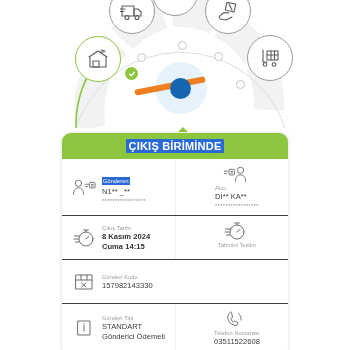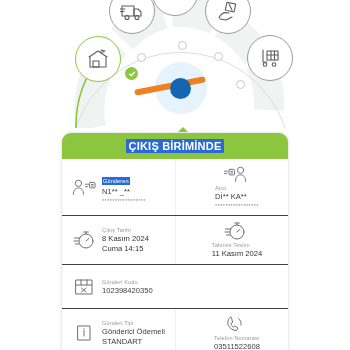--- a/index.html
+++ b/index.html
@@ -51,21 +51,21 @@
   .row{display:flex;align-items:stretch;min-height:43px;border-bottom:1px solid #404040;}
   .row:last-child{border-bottom:none;}
   .cell{flex:1 1 50%;display:flex;align-items:center;padding:5px 4px 5px 9px;box-sizing:border-box;}
   .cell.left-div{border-left:1px solid #f0f1f2;flex-direction:column;}
   .cell-ico{width:26px;min-width:26px;display:flex;align-items:center;justify-content:center;color:#6f6f6f;}
   .cell-ico svg{display:block;}
   .cell-txt{padding-left:5px;overflow:hidden;}
   .lbl{font-size:5.6px;color:#9a9a9a;line-height:8px;letter-spacing:.1px;white-space:nowrap;}
   .lbl.sel{background:#2a6ad4;color:#fff;display:inline-block;padding:0 1px;}
   .val{font-size:7.6px;color:#3c3c3c;line-height:10px;white-space:nowrap;}
-  .val.bold{font-weight:normal;color:#333;}
+  .val.bold{font-weight:bold;color:#333;}
   .mask{font-size:5.6px;color:#8c8c8c;letter-spacing:.4px;line-height:8px;white-space:nowrap;}
 </style>
 </head>
 <body>
 
 <div class="screen">
 
   <div class="gauge-area">
     <svg class="gauge-svg" width="350" height="128" viewBox="0 0 350 128">
 
@@ -220,55 +220,54 @@
           <div class="cell-ico">
             <svg width="22" height="20" viewBox="0 0 22 20" fill="none" stroke="#6f6f6f" stroke-width="1" stroke-linecap="round" stroke-linejoin="round">
               <circle cx="13" cy="11" r="7"></circle>
               <path d="M13 2.2 V4 M10.6 2 H15.4"></path>
               <path d="M13 11 L16 8.4"></path>
               <path d="M1.5 8 H7 M1 11 H5.5 M2.5 14 H6"></path>
             </svg>
           </div>
           <div class="cell-txt">
             <div class="lbl">Tahmini Teslim</div>
-            <div class="val bold">11 Kasım 2024</div>
           </div>
         </div>
       </div>
 
       <div class="row">
         <div class="cell">
           <div class="cell-ico">
             <svg width="22" height="20" viewBox="0 0 22 20" fill="none" stroke="#6f6f6f" stroke-width="1" stroke-linecap="round" stroke-linejoin="round">
               <rect x="3" y="3" width="16" height="14"></rect>
               <path d="M3 8 H19"></path>
               <path d="M8 3 V8 M14 3 V8"></path>
               <path d="M8.5 11 L13 15 M13 11 L8.5 15"></path>
             </svg>
           </div>
           <div class="cell-txt">
             <div class="lbl">Gönderi Kodu</div>
-            <div class="val">102398420350</div>
+            <div class="val">157982143330</div>
           </div>
         </div>
       </div>
 
       <div class="row">
         <div class="cell">
           <div class="cell-ico">
             <svg width="22" height="20" viewBox="0 0 22 20" fill="none" stroke="#6f6f6f" stroke-width="1" stroke-linecap="round" stroke-linejoin="round">
               <rect x="5" y="3" width="12" height="14"></rect>
               <path d="M11 7.5 V13"></path>
               <path d="M11 5.6 V6"></path>
             </svg>
           </div>
           <div class="cell-txt">
             <div class="lbl">Gönderi Tipi</div>
+            <div class="val">STANDART</div>
             <div class="val">Gönderici Ödemeli</div>
-            <div class="val">STANDART</div>
           </div>
         </div>
         <div class="cell left-div">
           <div class="cell-ico">
             <svg width="22" height="20" viewBox="0 0 22 20" fill="none" stroke="#6f6f6f" stroke-width="1" stroke-linecap="round" stroke-linejoin="round">
               <path d="M6.5 3 C4 5 3 8.5 4.5 11.5 C6 14.6 9.2 16.6 12.5 16.5 L14 14 L10.8 12 L9.2 13.2 C8 12.2 7.2 10.8 7 9.4 L8.6 8.4 L7.8 5 Z"></path>
               <path d="M14.5 4.5 C16.5 6 17.5 8.5 17 11"></path>
             </svg>
           </div>
           <div class="cell-txt">

